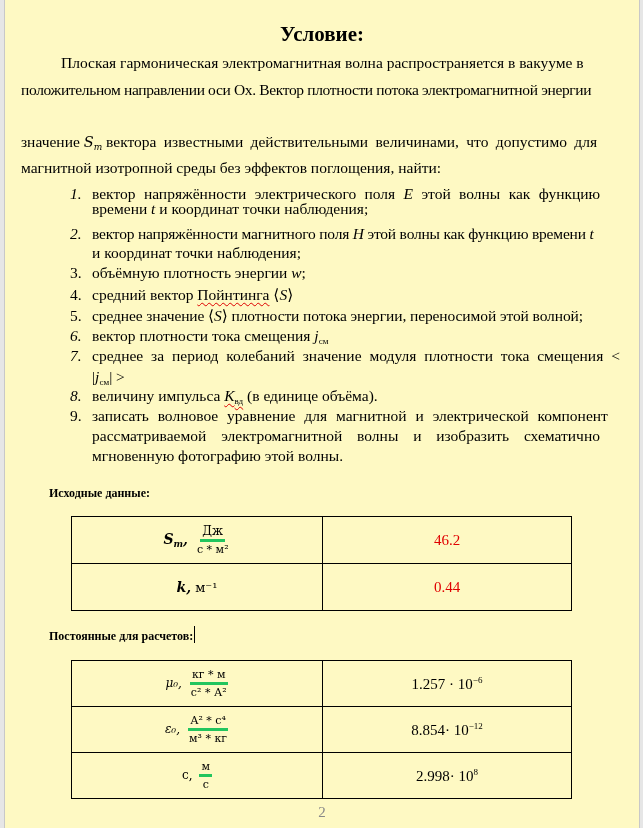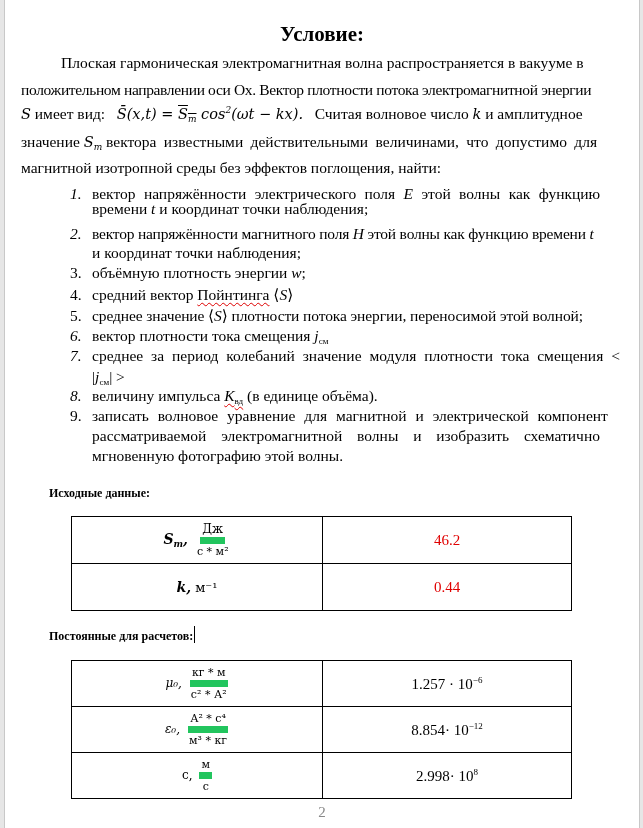--- a/index.html
+++ b/index.html
@@ -1,61 +1,51 @@
 <!DOCTYPE html>
 <html><head>
 <meta charset="utf-8">
 <style>
   html, body { margin:0; padding:0; }
   body { width:643px; height:828px; background:#e6e6e6; position:relative; overflow:hidden;
          font-family:"Liberation Serif", "DejaVu Serif", serif; color:#000; }
-  .page { position:absolute; left:4px; top:0; width:634px; height:828px; background:#ffffff;
+  .page { position:absolute; left:4px; top:0; width:634px; height:828px; background:#fef9c3;
           border-left:1px solid #c8c8c8; border-right:1px solid #c8c8c8; }
   .abs { position:absolute; white-space:nowrap; }
   .title { left:0; width:634px; top:22px; text-align:center; font-weight:bold; font-size:21px; }
   .para { font-size:15.5px; line-height:1; }
   .just { display:flex; justify-content:space-between; }
   .math { font-family:"DejaVu Serif", serif; font-style:italic; font-size:14.5px; }
   .it { font-style:italic; }
   .wavy { text-decoration: underline wavy #d00; text-decoration-thickness:1px; text-underline-offset:2px; }
   .section { font-weight:bold; font-size:12px; }
   table.tbl { position:absolute; border-collapse:collapse; }
   table.tbl td { border:1.5px solid #000; text-align:center; vertical-align:middle; padding:0; }
   .val { font-weight:normal; font-size:15px; }
   .red { color:#e00000; }
   .frac { display:inline-flex; flex-direction:column; align-items:center; vertical-align:middle; margin-left:3px;
           font-family:"DejaVu Serif", serif; font-size:11px; }
-  .frac .n { border-bottom:7px solid #22c55e; padding:0 2px 1px 2px;text-align:right; }
+  .frac .n { border-bottom:3px solid #22c55e; padding:0 2px 1px 2px;text-align:right; }
   .frac .d { padding:1px 2px 0 2px; }
   .sym { font-family:"DejaVu Serif", serif; font-size:14px; }
   .pagenum { left:0; width:634px; top:804px; text-align:center; color:#888; font-size:15px; }
   sup.s { font-size:9px; vertical-align:6px; }
   sub.s { font-size:9px; vertical-align:-3px; }
   .cursor { display:inline-block; width:1px; height:17px; background:#000; vertical-align:-3px; margin-left:1px; }
 </style>
 </head>
 <body>
 
 <div class="page">
 
   <div class="abs title">Условие:</div>
 
   <div class="abs para" style="left:16px; top:82px; letter-spacing:-0.35px;">положительном направлении оси Ох. Вектор плотности потока электромагнитной энергии</div>
   <div class="abs para" style="left:56px; top:55px;">Плоская гармоническая электромагнитная волна распространяется в вакууме в</div>
 
-  <div class="abs para" style="left:16px; top:106px; width:576px;">
-    <span class="math">S</span>
-    <span>имеет вид:</span>
-    &nbsp;
-    <span class="math">S̄(x,t) = <span style="text-decoration:overline;">S<sub class="s">m</sub></span> cos<sup class="s">2</sup>(ωt − kx).</span>
-    &nbsp;
-    <span>Считая волновое число</span>
-    <span class="math">k</span>
-    <span>и амплитудное</span>
-  </div>
 
   <div class="abs para" style="left:16px; top:134px; width:576px;">
     <span>значение</span>
     <span class="math">S<sub class="s">m</sub></span>
     <span style="word-spacing:3.5px;">вектора известными действительными величинами, что допустимо для</span>
   </div>
 
   <div class="abs para" style="left:16px; top:160px;">магнитной изотропной среды без эффектов поглощения, найти:</div>
 
   <div>

